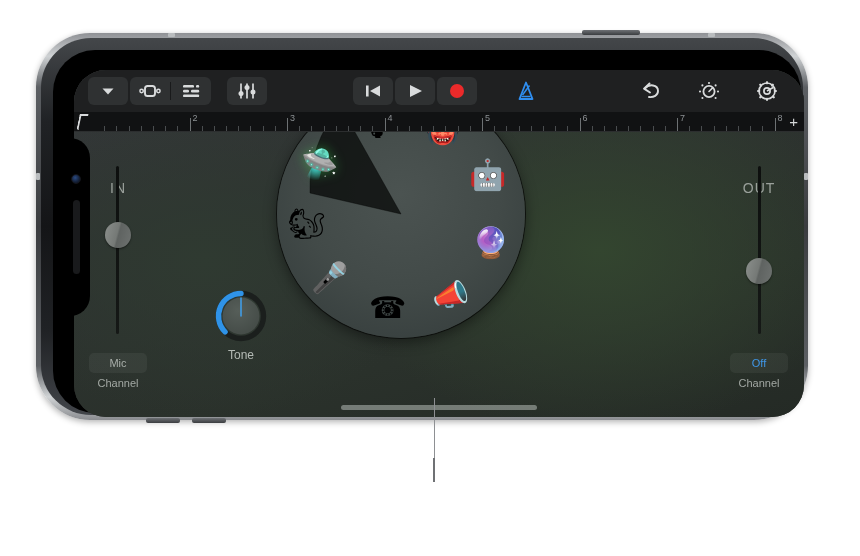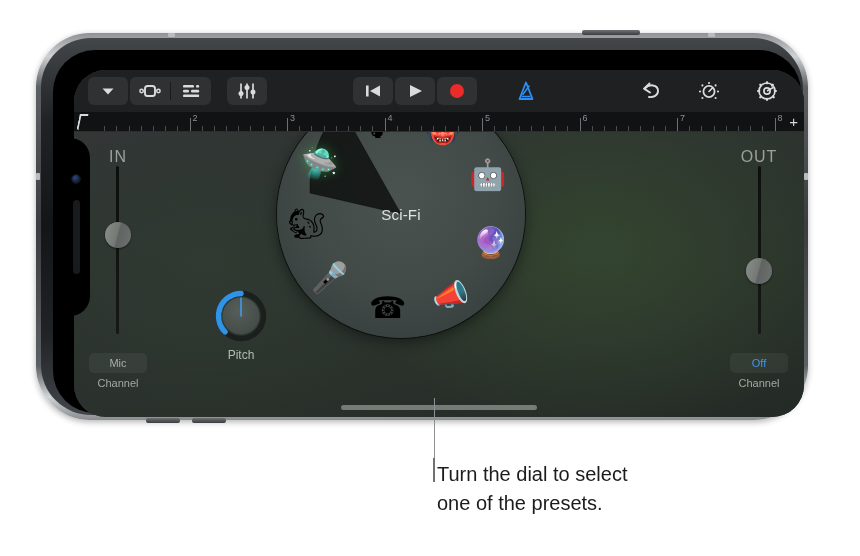--- a/index.html
+++ b/index.html
@@ -120,22 +120,22 @@
     border-bottom-left-radius: 3px;
     transform: skewX(-12deg);
   }
   .plus {
     position: absolute; right: 6px; top: 3px;
     color: #d6d8d9; font-size: 15px; line-height: 14px;
   }
 
   
   .side-label {
-    position: absolute; font-size: 16px; letter-spacing: .9px;
-    color: #9aa09b; font-family: "Liberation Sans", sans-serif;
+    position: absolute; font-size: 14px; letter-spacing: .9px;
+    color: #9aa09b; font-family: "Liberation Sans", sans-serif; margin-top: 32px;
   }
   .slider-track {
     position: absolute; width: 3px; border-radius: 2px;
     background: linear-gradient(180deg,#0d0f0e,#151816);
   }
   .slider-thumb {
     position: absolute; width: 26px; height: 26px; border-radius: 50%;
     background: linear-gradient(105deg,#8b8f8c 0%,#757976 46%,#5f6361 52%,#6e7270 100%);
     box-shadow: 0 1px 2px rgba(0,0,0,.5);
   }
@@ -432,30 +432,29 @@
               <path id="tone-arc" fill="none" stroke="#2f93e8" stroke-width="5.4" stroke-linecap="round" d="M 12.090097423302677 43.90990257669732 A 22.5 22.5 0 0 1 28 5.5"></path>
               <circle cx="28" cy="28" r="18.5" fill="url(#toneFace)"></circle>
               <defs>
                 <radialGradient id="toneFace" cx="42%" cy="36%" r="72%">
                   <stop offset="0%" stop-color="#565e59"></stop>
                   <stop offset="100%" stop-color="#434a46"></stop>
                 </radialGradient>
               </defs>
               <line id="tone-needle" stroke="#3fa0ef" stroke-width="1.5" stroke-linecap="round" x1="28" y1="28" x2="28" y2="10"></line>
             </svg>
-            <div class="knob-cap">Pitch</div>
+            <div class="knob-cap">Tone</div>
           </div>
 
 
           <div class="dial">
             <svg class="dial-wedge" width="248" height="248" viewBox="0 0 248 248">
               <path d="M124 124 L63.5 16.5 A124 124 0 0 0 33 103 Z" fill="rgba(12,15,14,.82)"></path>
               <path d="M124 124 L63.5 16.5 A124 124 0 0 0 33 103 Z" fill="none" stroke="rgba(0,0,0,.35)" stroke-width="1"></path>
             </svg>
-            <div class="dial-center">Sci-Fi</div>
             <div id="preset-holder">
                 <div class="preset" style="left: 43.4354px; top: 73.6577px; filter: drop-shadow(rgba(60, 220, 80, 0.45) 0px 0px 6px);">🛸</div>
                 <div class="preset" style="left: 97.8145px; top: 32.6801px;">🎙</div>
                 <div class="preset" style="left: 165.645px; top: 38.6146px;">👹</div>
                 <div class="preset" style="left: 210.787px; top: 85.36px;">🤖</div>
                 <div class="preset" style="left: 214.35px; top: 153.357px;">🔮</div>
                 <div class="preset" style="left: 174.342px; top: 204.565px;">📣</div>
                 <div class="preset" style="left: 110.779px; top: 218.075px;">☎</div>
                 <div class="preset" style="left: 53.4012px; top: 187.567px;">🎤</div>
                 <div class="preset" style="left: 29.5204px; top: 133.93px;">🐿</div>
@@ -469,18 +468,14 @@
     </div>
 
     <div class="notch" style="left:26px;">
       <div class="notch-cam"></div>
       <div class="notch-spk"></div>
     </div>
   </div>
 
   <div class="callout-line"></div>
   <div class="callout-tick"></div>
-  <div class="caption">
-    <div>Turn the dial to select</div>
-    <div>one of the presets.</div>
-  </div>
 
 </div>
 
 </body></html>

